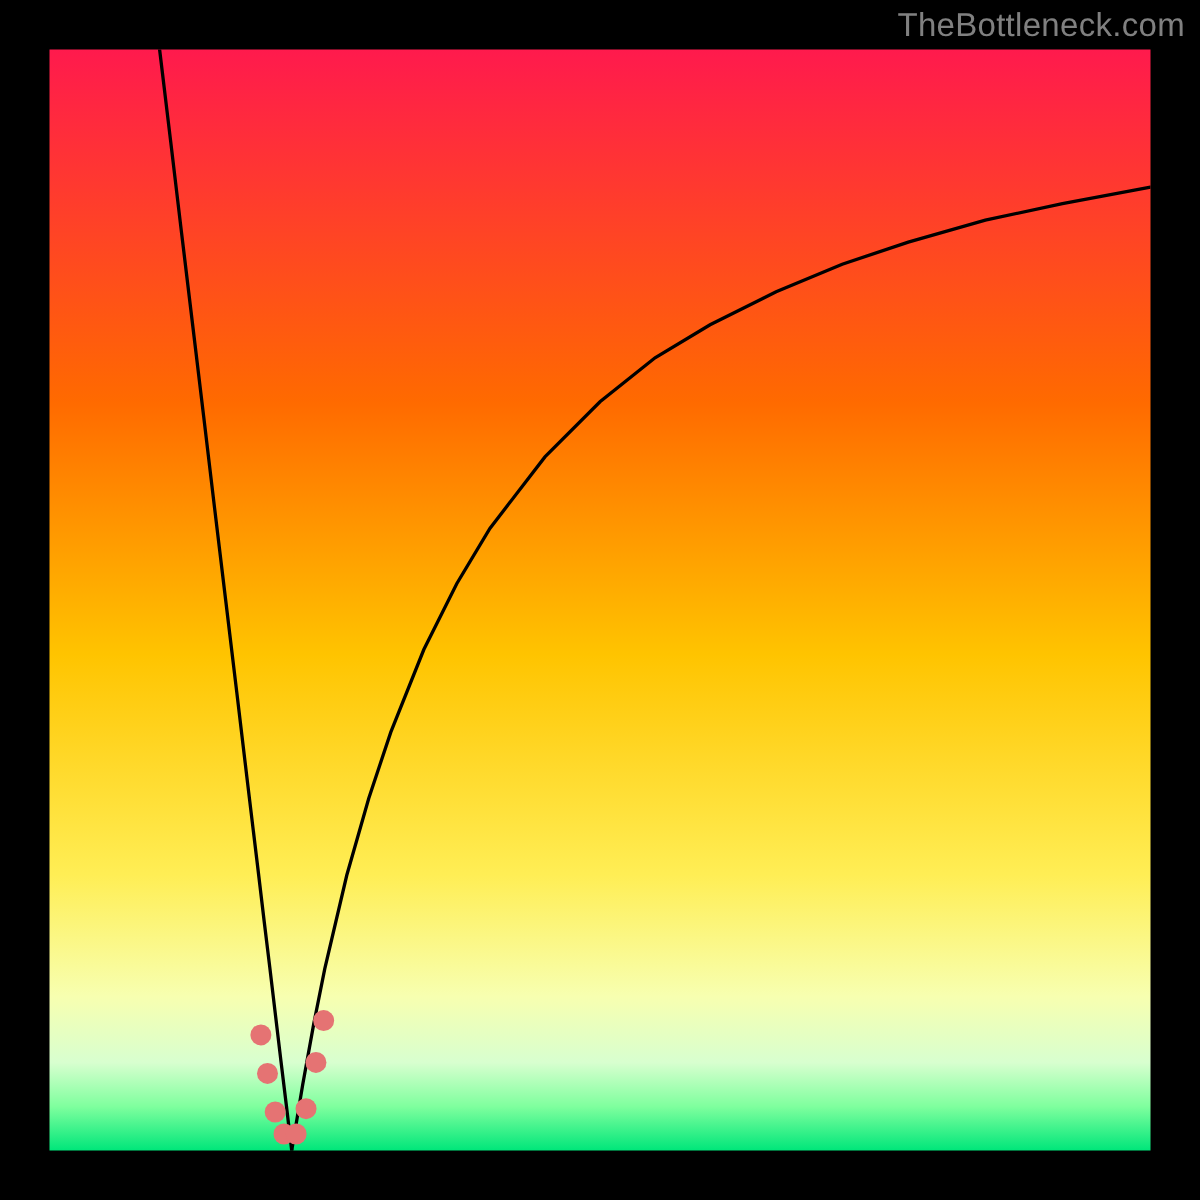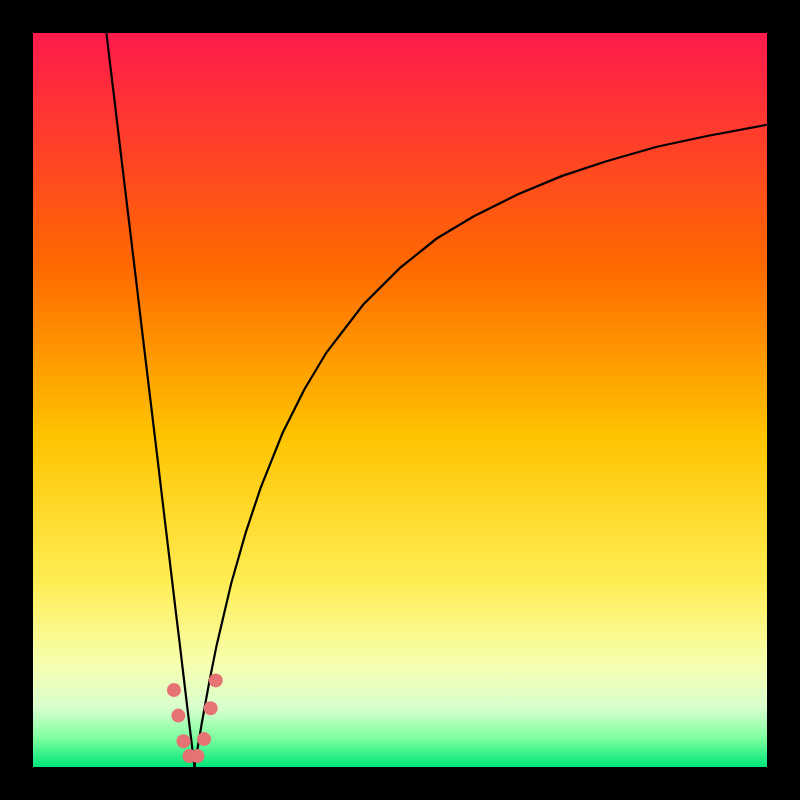--- a/index.html
+++ b/index.html
@@ -28,20 +28,21 @@
     z-index: 20;
   }
   svg {
     display: block;
   }
 </style>
 </head>
 <body>
 <div class="outer">
 
+  <div class="watermark">TheBottleneck.com</div>
 
   <svg id="chart-svg" width="800" height="800" viewBox="0 0 800 800">
     <defs>
       <linearGradient id="bg-grad" x1="0" y1="0" x2="0" y2="1">
         <stop id="g0" offset="0%" stop-color="#ff1a4d"></stop>
         <stop id="g1" offset="32%" stop-color="#ff6a00"></stop>
         <stop id="g2" offset="55.00000000000001%" stop-color="#ffc400"></stop>
         <stop id="g3" offset="75%" stop-color="#ffee55"></stop>
         <stop id="g4" offset="86%" stop-color="#f7ffb0"></stop>
         <stop id="g5" offset="92%" stop-color="#d8ffcf"></stop>

